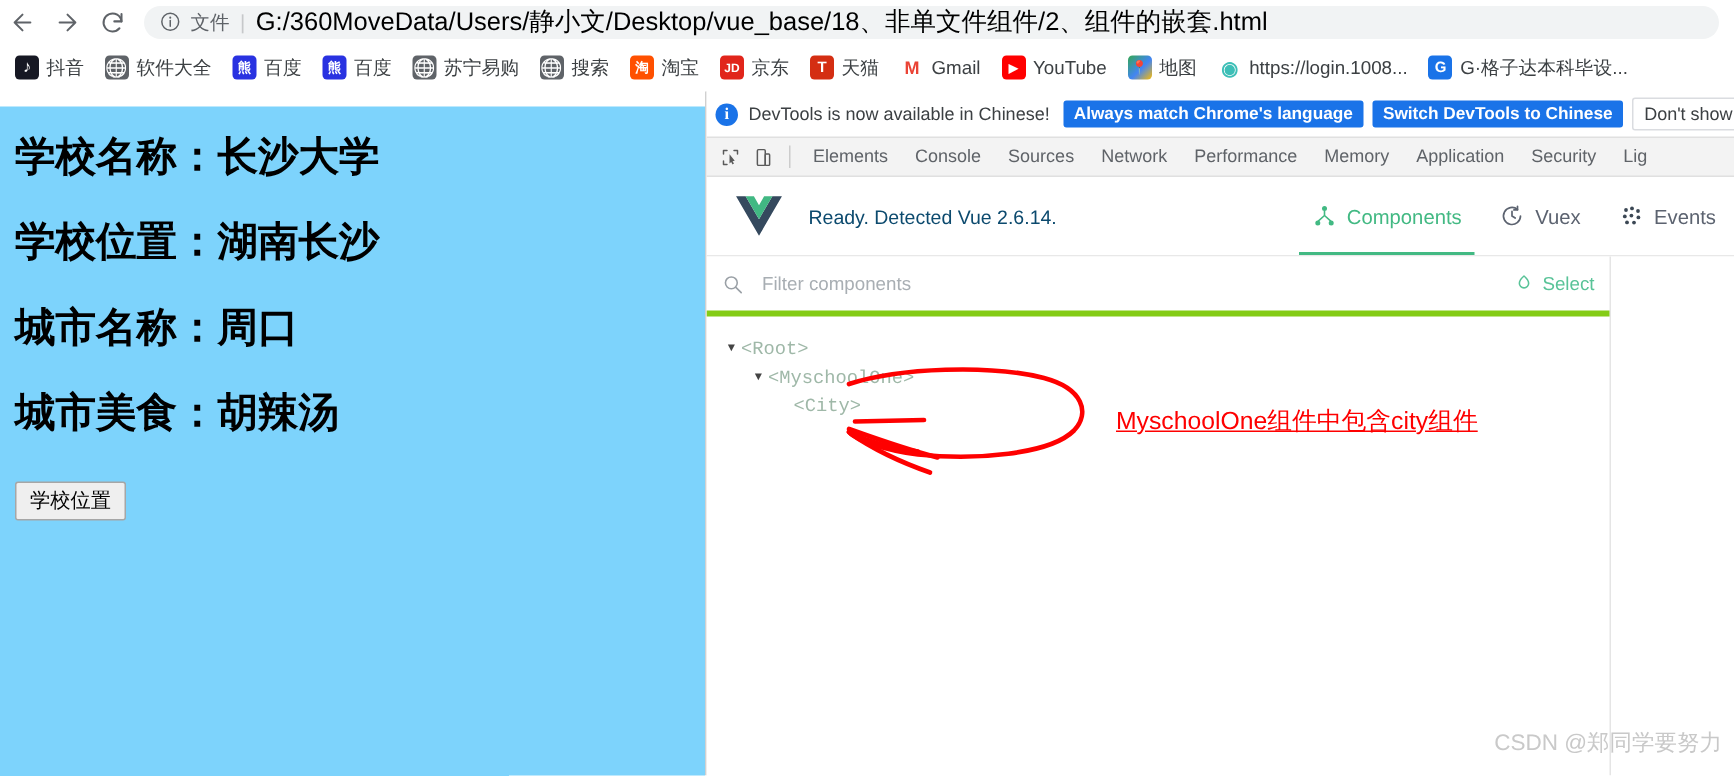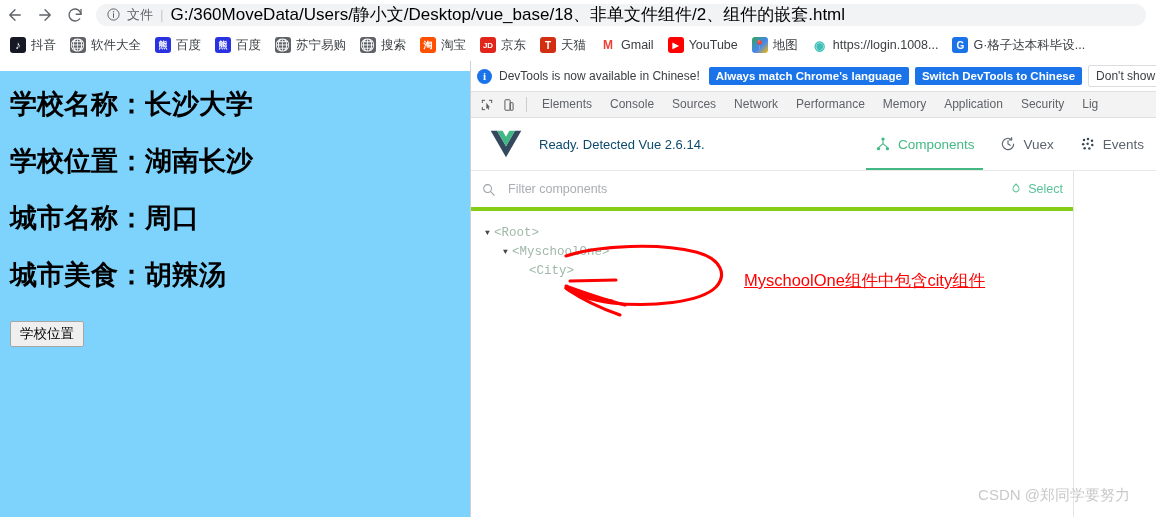--- a/index.html
+++ b/index.html
@@ -172,21 +172,21 @@
   
   .annot { position:absolute; left:0; top:0; width:1156px; height:517px; pointer-events:none; }
   .annot-text {
     position:absolute; left:744px; top:270px;
     color:#fe0000; font-size:16.5px; font-family:"Liberation Sans", sans-serif;
     white-space:nowrap;
     text-decoration:underline;
   }
 
   .watermark {
-    position:absolute; right:26px; bottom:12px;
+    position:absolute; right:8px; bottom:12px;
     color:#c9c9c9; font-size:15px; font-family:"Liberation Sans", sans-serif;
     white-space:nowrap;
   }
 </style>
 </head>
 <body>
 
 <div id="root">
 
   <div class="omnibar-row">

